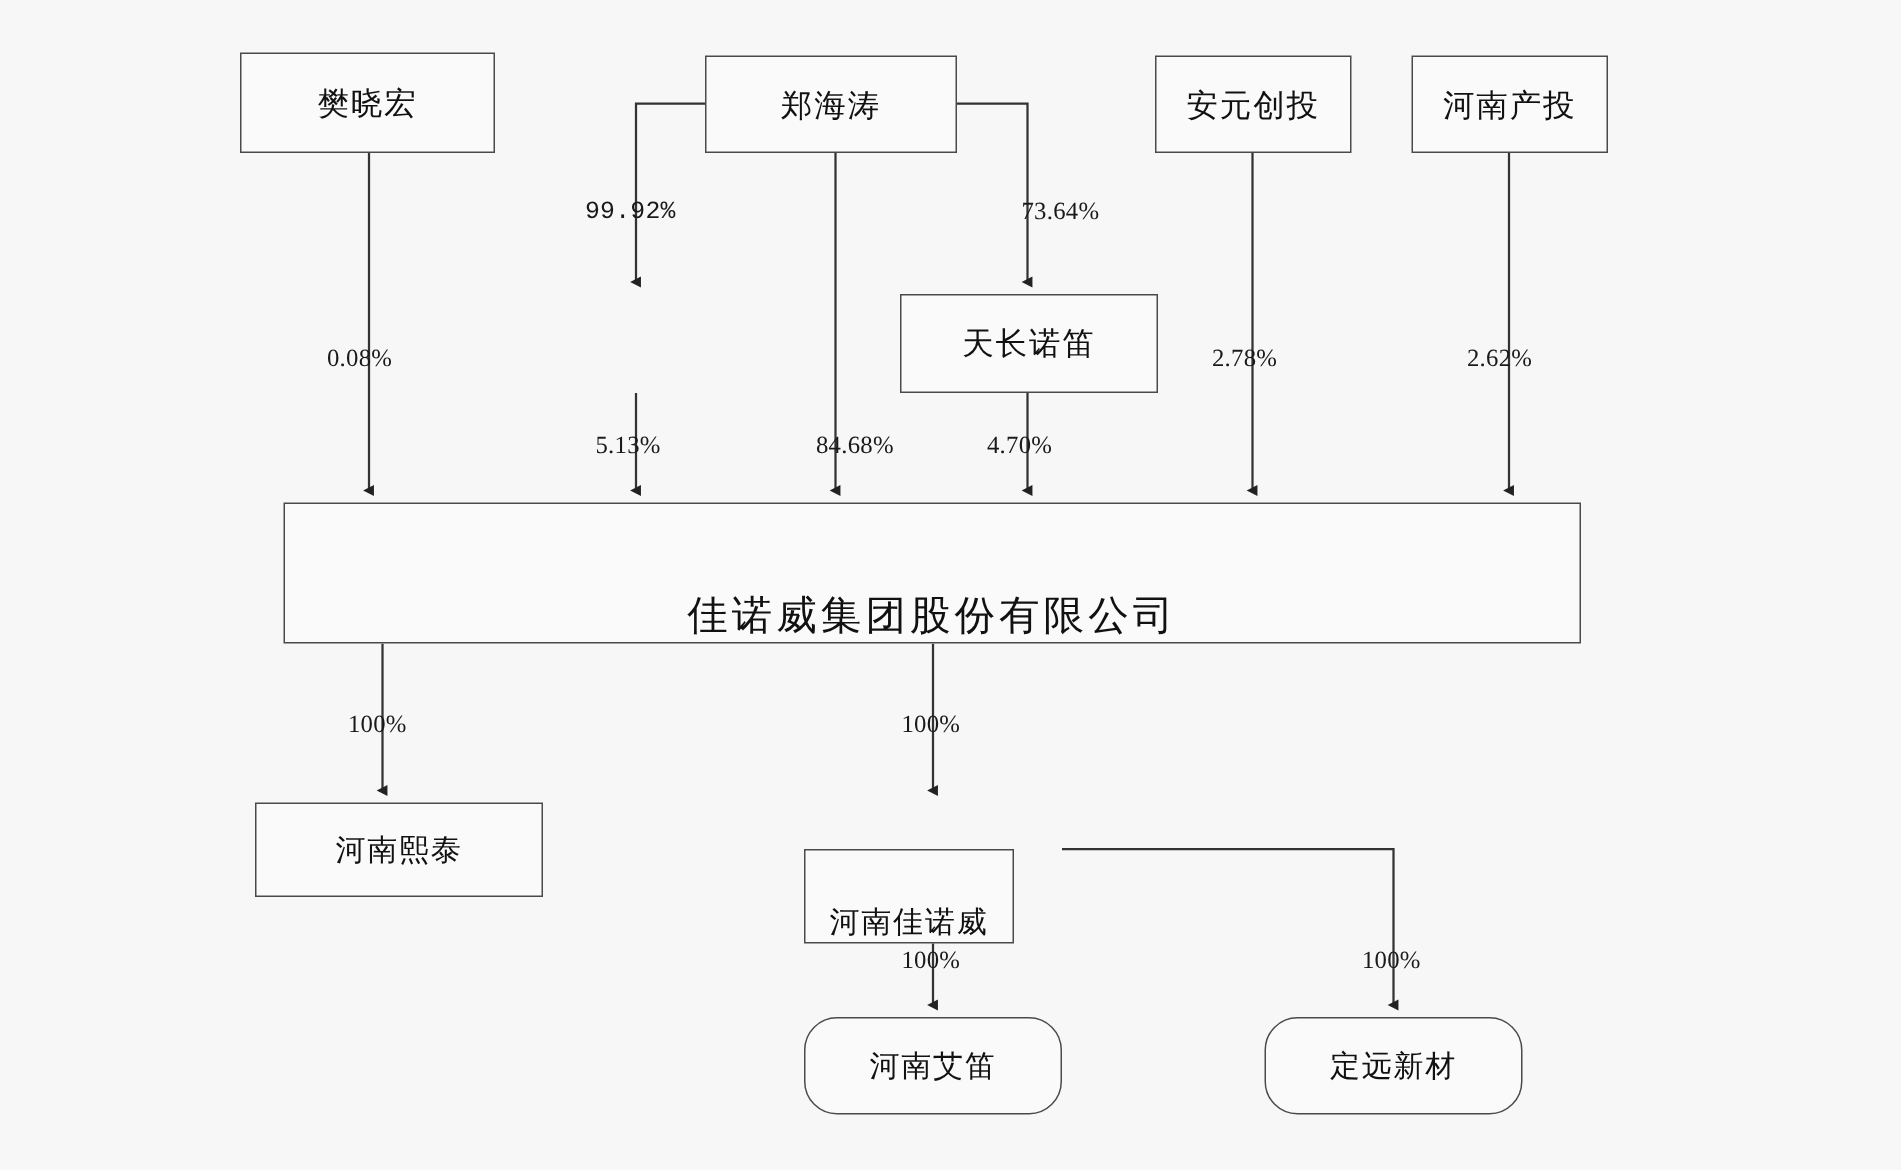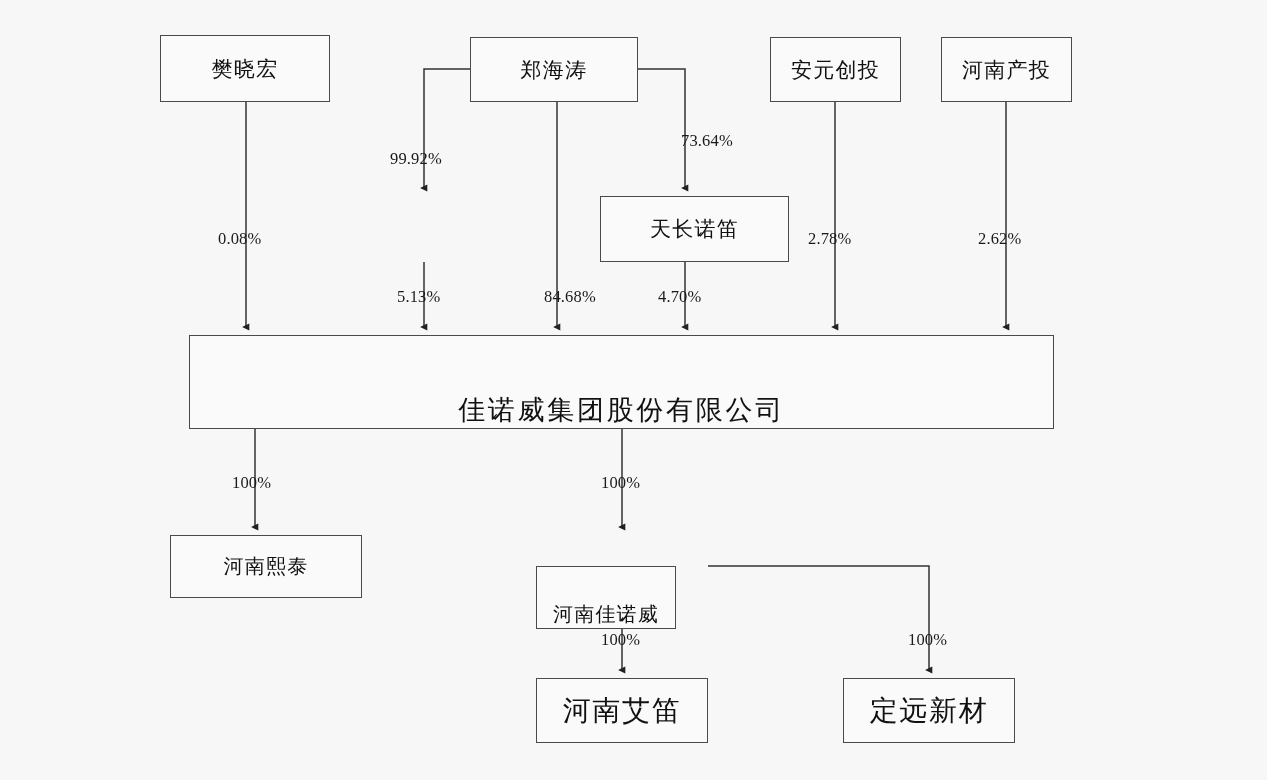--- a/index.html
+++ b/index.html
@@ -44,21 +44,21 @@
     white-space: nowrap;
   }
   .node.level-1 { font-size: 21px; }
   .node.level-2 { font-size: 21px; }
   .node.company {
     font-size: 27px;
     letter-spacing: 0.10em;
     border-width: 1.8px;
   }
   .node.level-3 { font-size: 20px; }
-  .node.level-4 { font-size: 28px; }
+  .node.level-4 { font-size: 20px; border-radius: 22px; }
   .edge-label {
     position: absolute;
     font-size: 16.5px;
     color: #1a1a1a;
     white-space: nowrap;
     letter-spacing: 0.01em;
     font-family: "Liberation Serif", "DejaVu Serif", serif;
   }
 </style>
 </head>
@@ -111,21 +111,21 @@
 
   <div class="node level-1" style="left:770px; top:37px; width:131px; height:65px;">
     <span>安元创投</span>
   </div>
 
   <div class="node level-1" style="left:941px; top:37px; width:131px; height:65px;">
     <span>河南产投</span>
   </div>
 
 
-  <div class="node level-2" style="left:600px; top:196px; width:189px; height:66px;">
+  <div class="node level-2" style="left:600px; top:196px; width:172px; height:66px;">
     <span>天长诺笛</span>
   </div>
 
   <div class="node company" style="left:189px; top:335px; width:865px; height:94px;align-items:flex-end;">
     <span>佳诺威集团股份有限公司</span>
   </div>
 
   <div class="node level-3" style="left:170px; top:535px; width:192px; height:63px;">
     <span>河南熙泰</span>
   </div>
@@ -137,21 +137,21 @@
   <div class="node level-4" style="left:536px; top:678px; width:172px; height:65px;">
     <span>河南艾笛</span>
   </div>
 
   <div class="node level-4" style="left:843px; top:678px; width:172px; height:65px;">
     <span>定远新材</span>
   </div>
 
   <div class="edge-label" style="left:218px; top:229px;">0.08%</div>
 
-  <div class="edge-label" style="left:390px; top:149px;">99.92%</div>
+  <div class="edge-label" style="left:390px; top:131px;font-family:Liberation Mono, monospace;">99.92%</div>
 
   <div class="edge-label" style="left:681px; top:131px;">73.64%</div>
 
   <div class="edge-label" style="left:397px; top:287px;">5.13%</div>
 
   <div class="edge-label" style="left:544px; top:287px;">84.68%</div>
 
   <div class="edge-label" style="left:658px; top:287px;">4.70%</div>
 
   <div class="edge-label" style="left:808px; top:229px;">2.78%</div>

